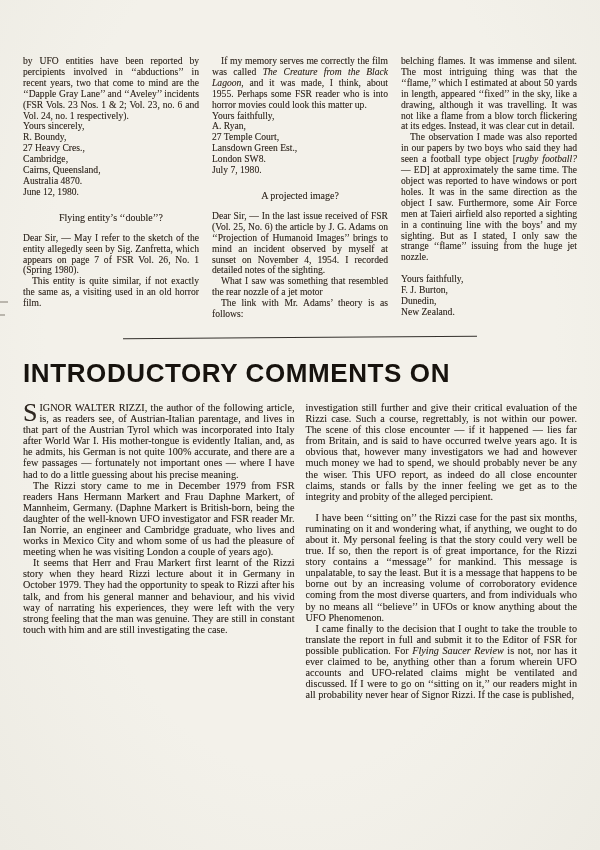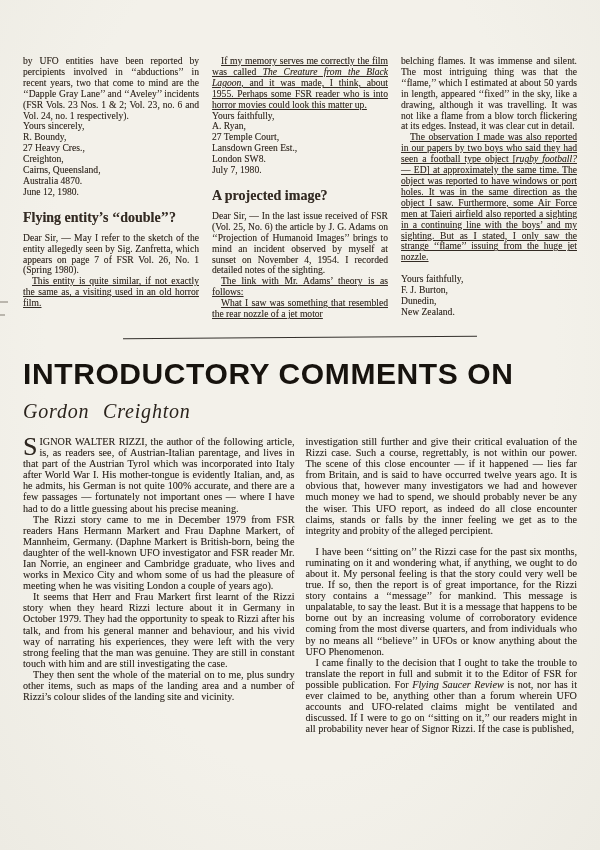--- a/index.html
+++ b/index.html
@@ -18,42 +18,42 @@
   
   .letters{
     display:flex;gap:13px;
     font-size:9.6px;line-height:10.9px;
     color:#332b24;
     text-shadow:0 0 0.4px rgba(70,55,40,.45);
   }
   .lcol{flex:1;min-width:0;}
   .letters p{margin:0;}
   .just{text-align:justify;}
-  .indent{text-indent:9px;text-decoration:underline;}
+  .indent{text-indent:9px;}
   .sigline{text-align:left;}
   .bold{font-weight:normal;}
   .ital{font-style:italic;}
   .letter-heading{
     margin:15px 0 9px 0;
-    font-size:14px;font-weight:bold;
+    font-size:10px;font-weight:normal;text-align:center;
   }
   .gap-top{margin-top:11px !important;}
   
   .rule{
     width:354px;height:0;
     border-top:1.7px solid #33302c;
     margin:17px 0 0 100px;
     transform:rotate(-0.4deg);
   }
   
   .headline{
     margin:20px 0 0 0;
     font-family:"Liberation Sans", sans-serif;
     font-weight:bold;
-    font-size:30px;line-height:31px;
+    font-size:26px;line-height:31px;
     letter-spacing:0.6px;
     color:#17130e;
   }
   .byline{
     margin-top:11px;
     font-style:italic;
     font-size:20px;
     letter-spacing:0.8px;word-spacing:8px;
     color:#2a231c;
   }
@@ -88,66 +88,64 @@
   <div class="scan-mark m1"></div>
   <div class="scan-mark m2"></div>
 
   <section class="letters">
 
     <div class="lcol">
       <p class="just">by UFO entities have been reported by percipients involved in ‘‘abductions’’ in recent years, two that come to mind are the ‘‘Dapple Gray Lane’’ and ‘‘Aveley’’ incidents (FSR Vols. 23 Nos. 1 &amp; 2; Vol. 23, no. 6 and Vol. 24, no. 1 respectively).</p>
       <p class="sigline">Yours sincerely,</p>
       <p class="sigline bold">R. Boundy,</p>
       <p class="sigline">27 Heavy Cres.,</p>
-      <p class="sigline">Creighton,</p>
+      <p class="sigline">Cambridge,</p>
       <p class="sigline">Cairns, Queensland,</p>
       <p class="sigline">Australia 4870.</p>
       <p class="sigline">June 12, 1980.</p>
       <h3 class="letter-heading">Flying entity’s ‘‘double’’?</h3>
       <p class="just">Dear Sir, — May I refer to the sketch of the entity allegedly seen by Sig. Zanfretta, which appears on page 7 of FSR Vol. 26, No. 1 (Spring 1980).</p>
       <p class="just indent">This entity is quite similar, if not exactly the same as, a visiting used in an old horror film.</p>
     </div>
 
     <div class="lcol">
       <p class="just indent"><span>If my memory serves me correctly the film was called </span><span class="ital">The Creature from the Black Lagoon</span><span>, and it was made, I think, about 1955. Perhaps some FSR reader who is into horror movies could look this matter up.</span></p>
       <p class="sigline">Yours faithfully,</p>
       <p class="sigline bold">A. Ryan,</p>
       <p class="sigline">27 Temple Court,</p>
       <p class="sigline">Lansdown Green Est.,</p>
       <p class="sigline">London SW8.</p>
       <p class="sigline">July 7, 1980.</p>
       <h3 class="letter-heading">A projected image?</h3>
       <p class="just">Dear Sir, — In the last issue received of FSR (Vol. 25, No. 6) the article by J. G. Adams on ‘‘Projection of Humanoid Images’’ brings to mind an incident observed by myself at sunset on November 4, 1954. I recorded detailed notes of the sighting.</p>
+      <p class="just indent">What I saw was something that resembled the rear nozzle of a jet motor</p>
       <p class="just indent">The link with Mr. Adams’ theory is as follows:</p>
-      <p class="just indent">What I saw was something that resembled the rear nozzle of a jet motor</p>
     </div>
 
     <div class="lcol">
       <p class="just">belching flames. It was immense and silent. The most intriguing thing was that the ‘‘flame,’’ which I estimated at about 50 yards in length, appeared ‘‘fixed’’ in the sky, like a drawing, although it was travelling. It was not like a flame from a blow torch flickering at its edges. Instead, it was clear cut in detail.</p>
       <p class="just indent"><span>The observation I made was also reported in our papers by two boys who said they had seen a football type object [</span><span class="ital">rugby football?</span><span> — ED] at approximately the same time. The object was reported to have windows or port holes. It was in the same direction as the object I saw. Furthermore, some Air Force men at Taieri airfield also reported a sighting in a continuing line with the boys’ and my sighting. But as I stated, I only saw the strange ‘‘flame’’ issuing from the huge jet nozzle.</span></p>
       <p class="sigline gap-top">Yours faithfully,</p>
       <p class="sigline bold">F. J. Burton,</p>
       <p class="sigline">Dunedin,</p>
       <p class="sigline">New Zealand.</p>
     </div>
 
   </section>
 
   <div class="rule"></div>
 
   <h1 class="headline"><span>INTRODUCTORY COMMENTS ON</span><br></h1>
-  <div class="byline">Gordon Creighton</div>
 
   <section class="article">
 
     <div class="acol">
       <p class="just"><span class="dropcap">S</span><span>IGNOR WALTER RIZZI, the author of the following article, is, as readers see, of Austrian-Italian parentage, and lives in that part of the Austrian Tyrol which was incorporated into Italy after World War I. His mother-tongue is evidently Italian, and, as he admits, his German is not quite 100% accurate, and there are a few passages — fortunately not important ones — where I have had to do a little guessing about his precise meaning.</span></p>
       <p class="just aindent">The Rizzi story came to me in December 1979 from FSR readers Hans Hermann Markert and Frau Daphne Markert, of Mannheim, Germany. (Daphne Markert is British-born, being the daughter of the well-known UFO investigator and FSR reader Mr. Ian Norrie, an engineer and Cambridge graduate, who lives and works in Mexico City and whom some of us had the pleasure of meeting when he was visiting London a couple of years ago).</p>
       <p class="just aindent">It seems that Herr and Frau Markert first learnt of the Rizzi story when they heard Rizzi lecture about it in Germany in October 1979. They had the opportunity to speak to Rizzi after his talk, and from his general manner and behaviour, and his vivid way of narrating his experiences, they were left with the very strong feeling that the man was genuine. They are still in constant touch with him and are still investigating the case.</p>
-      <p class="just aindent">They then sent the whole of the material on to me, plus sundry other items, such as maps of the landing area and a number of Rizzi’s colour slides of the landing site and vicinity.</p>
     </div>
 
     <div class="acol">
       <p class="just"><span>investigation still further and give their critical evaluation of the Rizzi case. Such a course, regrettably, is not within our power. The scene of this close encounter — if it happened — lies far from Britain, and is said to have occurred twelve years ago. It is obvious that, however many investigators we had and however much money we had to spend, we should probably never be any the wiser. This UFO report, as indeed do all close encounter claims, </span><span class="bold">stands or falls by the inner feeling we get as to the integrity and probity of the alleged percipient.</span></p>
       <p class="just aindent pgap">I have been ‘‘sitting on’’ the Rizzi case for the past six months, ruminating on it and wondering what, if anything, we ought to do about it. My personal feeling is that the story could very well be true. If so, then the report is of great importance, for the Rizzi story contains a ‘‘message’’ for mankind. This message is unpalatable, to say the least. But it is a message that happens to be borne out by an increasing volume of corroboratory evidence coming from the most diverse quarters, and from individuals who by no means all ‘‘believe’’ in UFOs or know anything about the UFO Phenomenon.</p>
       <p class="just aindent"><span>I came finally to the decision that I ought to take the trouble to translate the report in full and submit it to the Editor of FSR for possible publication. For </span><span class="ital">Flying Saucer Review</span><span> is not, nor has it ever claimed to be, anything other than a </span><span class="bold">forum</span><span> wherein UFO accounts and UFO-related claims might be ventilated and discussed. If I were to go on ‘‘sitting on it,’’ our readers might in all probability never hear of Signor Rizzi. If the case is published,</span></p>
     </div>
 
   </section>
 

